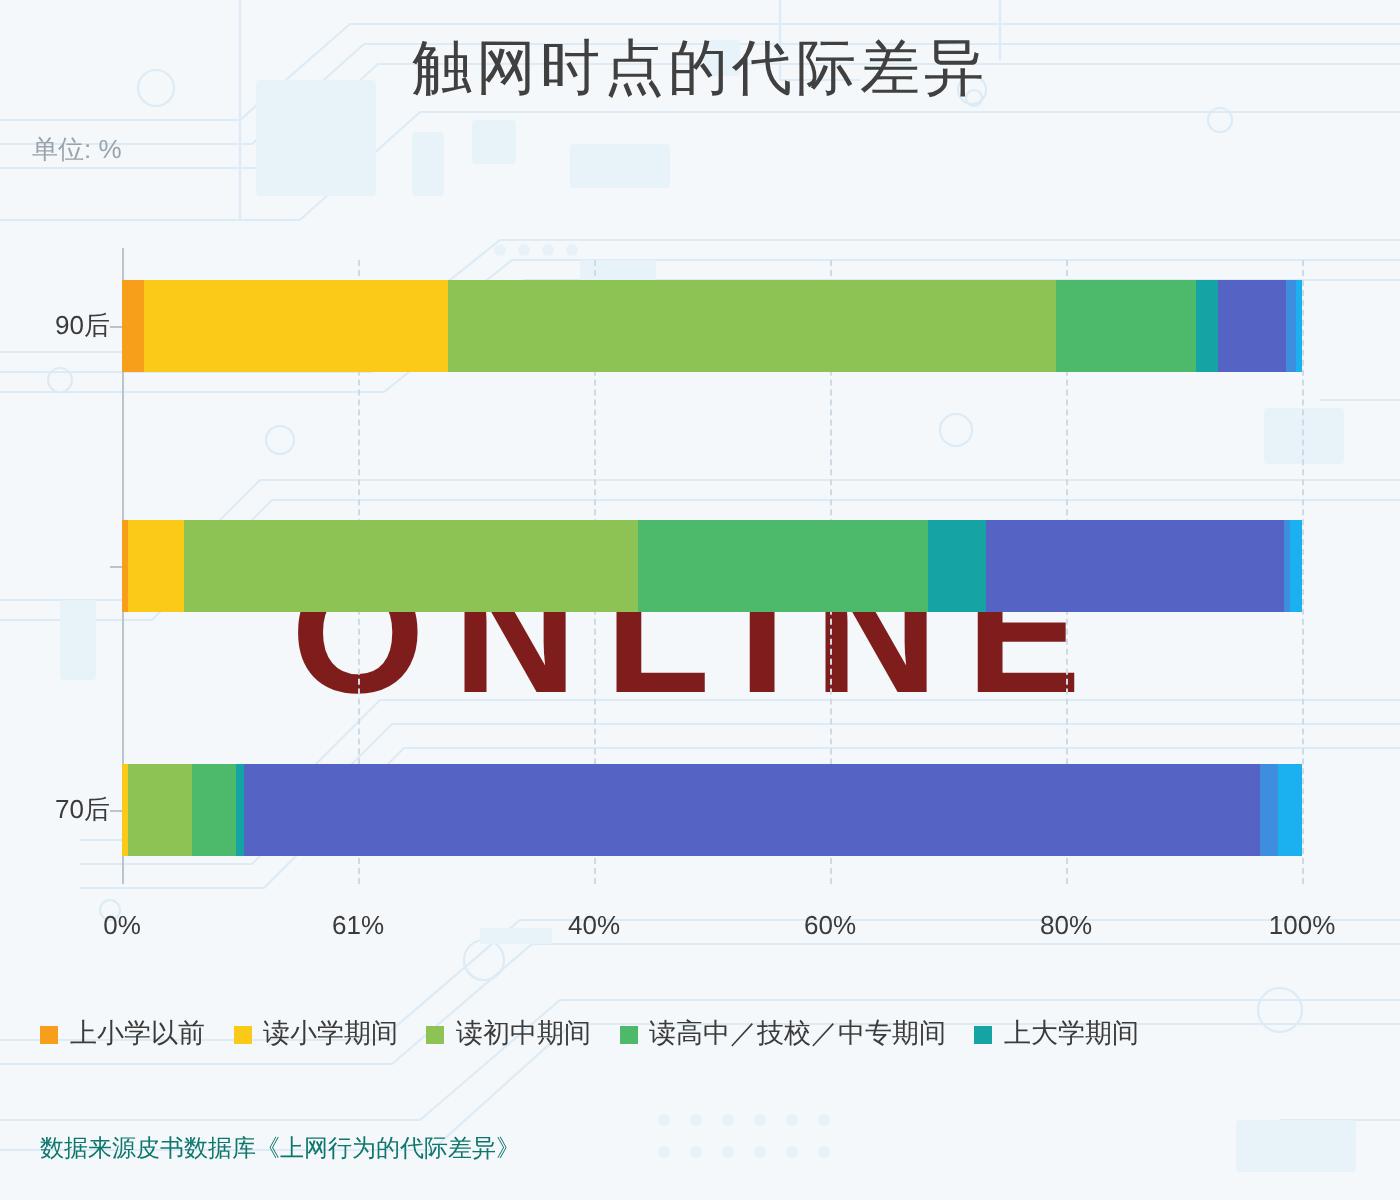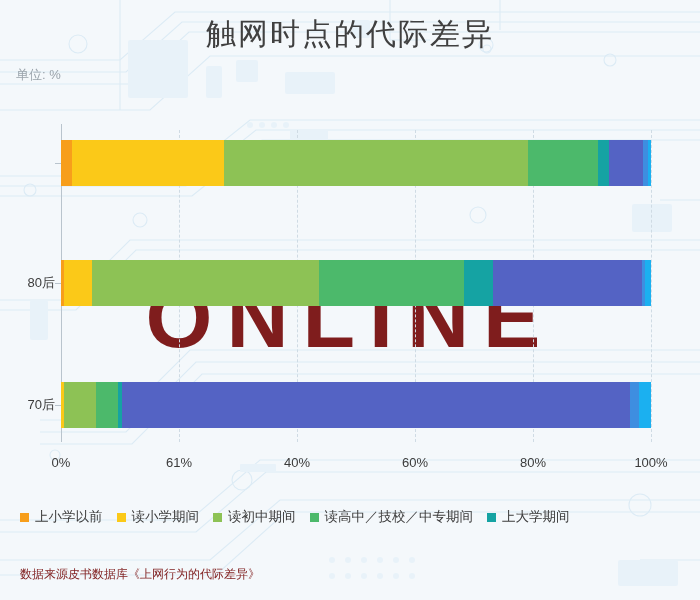--- a/index.html
+++ b/index.html
@@ -72,21 +72,21 @@
     position:absolute; left:20px; top:508px; width:665px;
     z-index:3;
   }
   .legend-row { display:flex; flex-wrap:nowrap; align-items:center; margin-bottom:6px; }
   .legend-item { display:flex; align-items:center; margin-right:14px; white-space:nowrap; }
   .legend-swatch { width:9px; height:9px; margin-right:6px; flex:none; }
   .legend-text { font-size:13.5px; color:#3b3b3b; }
 
   #source-note {
     position:absolute; left:20px; top:566px;
-    font-size:12px; color:#7f1d1d; z-index:3;
+    font-size:12px; color:#0f766e; z-index:3;
     font-family:"Liberation Serif","DejaVu Serif",serif;
   }
 </style>
 </head>
 <body>
 
 <svg id="bg-decor" viewBox="0 0 700 600" preserveAspectRatio="none">
   <rect x="0" y="0" width="700" height="600" fill="#f4f8fb"></rect>
   <g stroke="#dcebf5" stroke-width="1.1" fill="none">
     <path d="M0 60 L120 60 L175 12 L700 12"></path>
@@ -163,34 +163,34 @@
 <div id="unit-label">单位: %</div>
 
 <div id="plot-area">
     <div class="grid-line" style="left: 179px;"></div>
     <div class="grid-line" style="left: 297px;"></div>
     <div class="grid-line" style="left: 415px;"></div>
     <div class="grid-line" style="left: 533px;"></div>
     <div class="grid-line" style="left: 651px;"></div>
     <div id="axis-line"></div>
     <div class="bar-row" style="top: 30px;">
+      <div class="bar-label">90后</div>
       <div class="tick-mark" style="top: 23px;"></div>
       <div class="bar-track" style="width: 590px;">
         <div class="bar-seg" title="上小学以前 1.8%" style="left: 0px; width: 10.62px; background: rgb(247, 158, 27);"></div>
         <div class="bar-seg" title="读小学期间 25.9%" style="left: 10.62px; width: 152.81px; background: rgb(251, 201, 24);"></div>
         <div class="bar-seg" title="读初中期间 51.5%" style="left: 163.43px; width: 303.85px; background: rgb(141, 194, 85);"></div>
         <div class="bar-seg" title="读高中／技校／中专期间 11.9%" style="left: 467.28px; width: 70.21px; background: rgb(76, 185, 107);"></div>
         <div class="bar-seg" title="上大学期间 1.7%" style="left: 537.49px; width: 10.03px; background: rgb(21, 163, 163);"></div>
         <div class="bar-seg" title="工作以后 5.9%" style="left: 547.52px; width: 34.81px; background: rgb(84, 99, 196);"></div>
         <div class="bar-seg" title="其他 0.8%" style="left: 582.33px; width: 4.72px; background: rgb(62, 142, 224);"></div>
         <div class="bar-seg" title="记不清 0.5%" style="left: 587.05px; width: 2.95px; background: rgb(27, 176, 240);"></div>
       </div>
     </div>
     <div class="bar-row" style="top: 150px;">
-      <div class="bar-label">80后</div>
       <div class="tick-mark" style="top: 23px;"></div>
       <div class="bar-track" style="width: 590px;">
         <div class="bar-seg" title="上小学以前 0.5%" style="left: 0px; width: 2.95px; background: rgb(247, 158, 27);"></div>
         <div class="bar-seg" title="读小学期间 4.8%" style="left: 2.95px; width: 28.32px; background: rgb(251, 201, 24);"></div>
         <div class="bar-seg" title="读初中期间 38.4%" style="left: 31.27px; width: 226.56px; background: rgb(141, 194, 85);"></div>
         <div class="bar-seg" title="读高中／技校／中专期间 24.6%" style="left: 257.83px; width: 145.14px; background: rgb(76, 185, 107);"></div>
         <div class="bar-seg" title="上大学期间 5%" style="left: 402.97px; width: 29.5px; background: rgb(21, 163, 163);"></div>
         <div class="bar-seg" title="工作以后 25.1%" style="left: 432.47px; width: 148.09px; background: rgb(84, 99, 196);"></div>
         <div class="bar-seg" title="其他 0.6%" style="left: 580.56px; width: 3.54px; background: rgb(62, 142, 224);"></div>
         <div class="bar-seg" title="记不清 1%" style="left: 584.1px; width: 5.9px; background: rgb(27, 176, 240);"></div>

